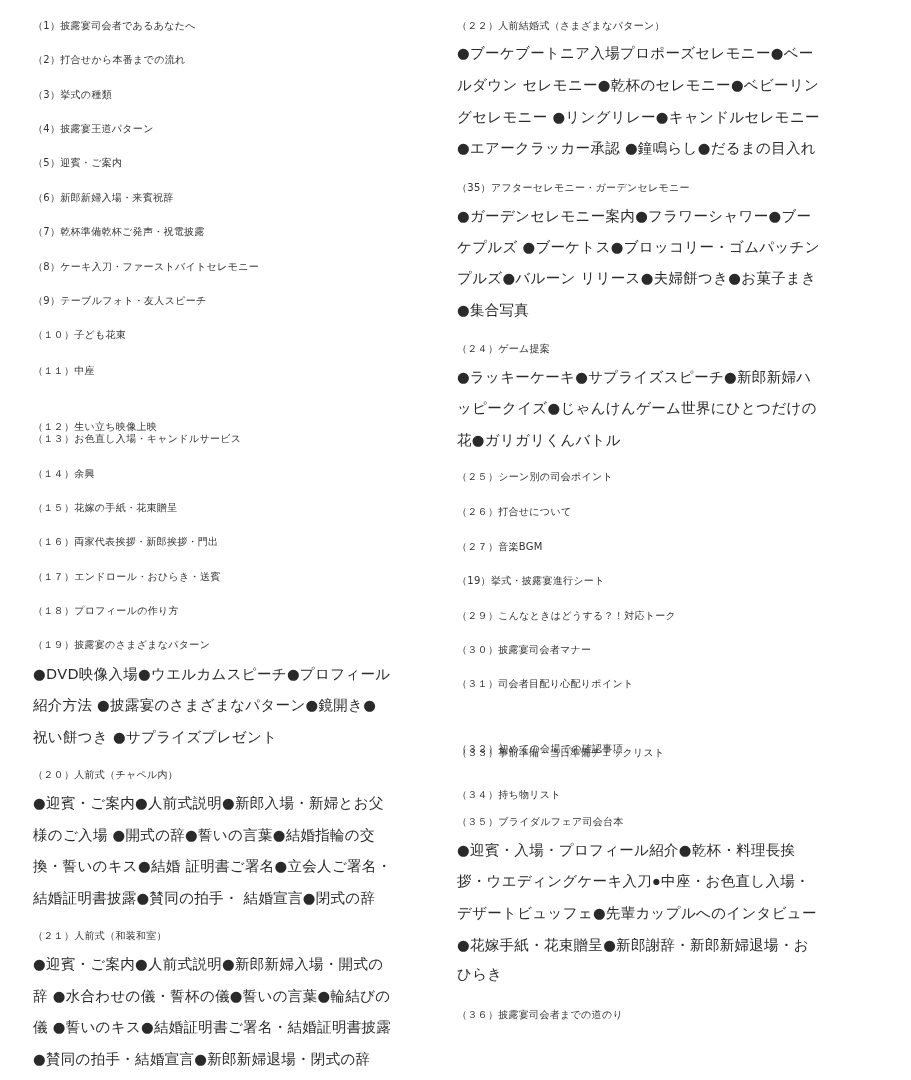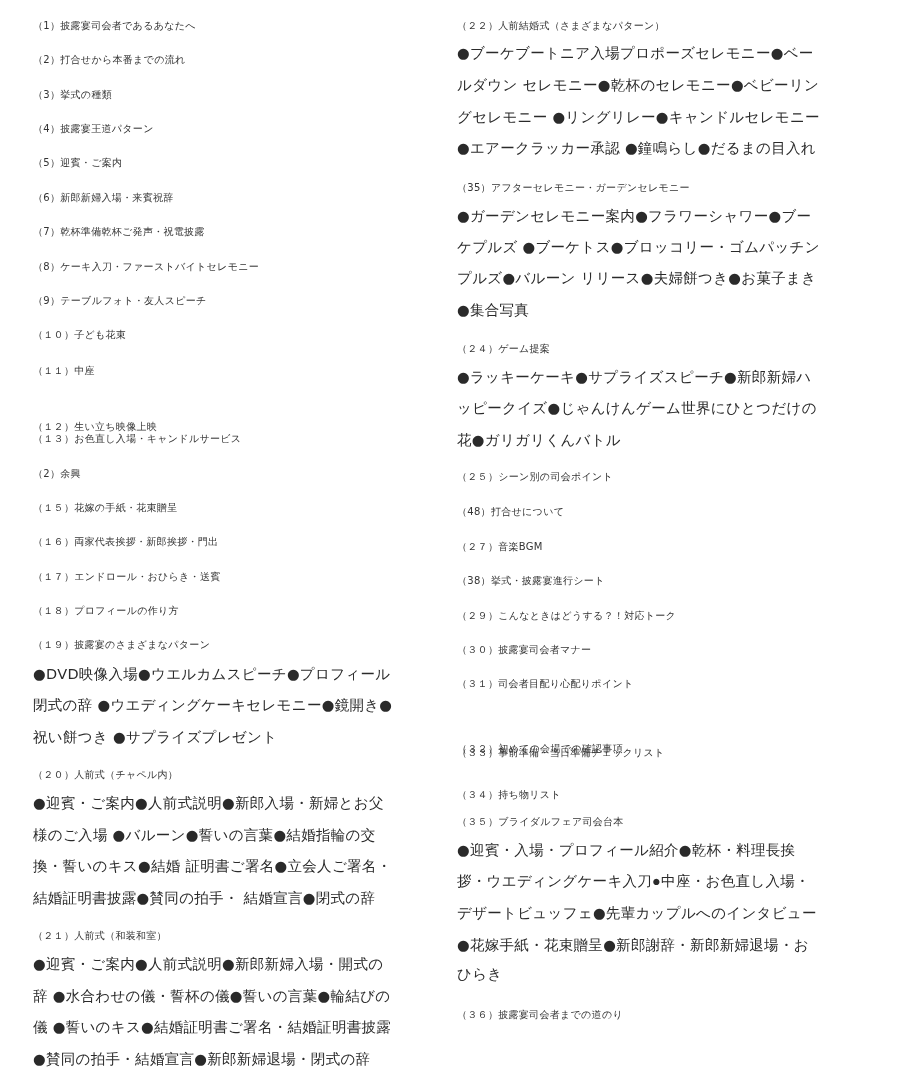--- a/index.html
+++ b/index.html
@@ -32,48 +32,48 @@
     <div class="heading" style="top: 119px;">（4）披露宴王道パターン</div>
     <div class="heading" style="top: 153px;">（5）迎賓・ご案内</div>
     <div class="heading" style="top: 188px;">（6）新郎新婦入場・来賓祝辞</div>
     <div class="heading" style="top: 222px;">（7）乾杯準備乾杯ご発声・祝電披露</div>
     <div class="heading" style="top: 257px;">（8）ケーキ入刀・ファーストバイトセレモニー</div>
     <div class="heading" style="top: 291px;">（9）テーブルフォト・友人スピーチ</div>
     <div class="heading" style="top: 326px; font-family: Liberation Mono, monospace;">（１０）子ども花束</div>
     <div class="heading" style="top: 361px;">（１１）中座</div>
     <div class="heading" style="top: 385px; margin-top: 32px;">（１２）生い立ち映像上映</div>
     <div class="heading" style="top: 429px;">（１３）お色直し入場・キャンドルサービス</div>
-    <div class="heading" style="top: 464px;">（2）余興</div>
+    <div class="heading" style="top: 464px;">（１４）余興</div>
     <div class="heading" style="top: 498px;">（１５）花嫁の手紙・花束贈呈</div>
     <div class="heading" style="top: 532px;">（１６）両家代表挨拶・新郎挨拶・門出</div>
     <div class="heading" style="top: 567px;">（１７）エンドロール・おひらき・送賓</div>
     <div class="heading" style="top: 601px;">（１８）プロフィールの作り方</div>
     <div class="heading" style="top: 635px;">（１９）披露宴のさまざまなパターン</div>
     <div class="heading" style="top: 765px;">（２０）人前式（チャペル内）</div>
     <div class="heading" style="top: 926px;">（２１）人前式（和装和室）</div>
     <div class="body-line" style="top: 664px;">●DVD映像入場●ウエルカムスピーチ●プロフィール</div>
-    <div class="body-line" style="top: 695px;">閉式の辞 ●ウエディングケーキセレモニー●鏡開き●</div>
+    <div class="body-line" style="top: 695px;">紹介方法 ●披露宴のさまざまなパターン●鏡開き●</div>
     <div class="body-line" style="top: 727px;">祝い餅つき ●サプライズプレゼント</div>
     <div class="body-line" style="top: 793px;">●迎賓・ご案内●人前式説明●新郎入場・新婦とお父</div>
-    <div class="body-line" style="top: 825px;">様のご入場 ●バルーン●誓いの言葉●結婚指輪の交</div>
+    <div class="body-line" style="top: 825px;">様のご入場 ●開式の辞●誓いの言葉●結婚指輪の交</div>
     <div class="body-line" style="top: 856px;">換・誓いのキス●結婚 証明書ご署名●立会人ご署名・</div>
     <div class="body-line" style="top: 888px;">結婚証明書披露●賛同の拍手・ 結婚宣言●閉式の辞</div>
     <div class="body-line" style="top: 954px;">●迎賓・ご案内●人前式説明●新郎新婦入場・開式の</div>
     <div class="body-line" style="top: 986px;">辞 ●水合わせの儀・誓杯の儀●誓いの言葉●輪結びの</div>
     <div class="body-line" style="top: 1017px;">儀 ●誓いのキス●結婚証明書ご署名・結婚証明書披露</div>
     <div class="body-line" style="top: 1049px;">●賛同の拍手・結婚宣言●新郎新婦退場・閉式の辞</div>
   </div>
 <div class="col col-right" id="right-col">
     <div class="heading" style="top: 16px;">（２２）人前結婚式（さまざまなパターン）</div>
     <div class="heading" style="top: 178px;">（35）アフターセレモニー・ガーデンセレモニー</div>
     <div class="heading" style="top: 339px;">（２４）ゲーム提案</div>
     <div class="heading" style="top: 467px; text-align: center;">（２５）シーン別の司会ポイント</div>
-    <div class="heading" style="top: 502px;">（48）打合せについて</div>
+    <div class="heading" style="top: 502px;">（２６）打合せについて</div>
     <div class="heading" style="top: 537px;">（２７）音楽BGM</div>
-    <div class="heading" style="top: 571px;">（38）挙式・披露宴進行シート</div>
+    <div class="heading" style="top: 571px;">（19）挙式・披露宴進行シート</div>
     <div class="heading" style="top: 606px;">（２９）こんなときはどうする？！対応トーク</div>
     <div class="heading" style="top: 640px;">（３０）披露宴司会者マナー</div>
     <div class="heading" style="top: 674px;">（３１）司会者目配り心配りポイント</div>
     <div class="heading" style="top: 739px;">（３２）初めての会場での確認事項</div>
     <div class="heading" style="top: 743px;">（３３）事前準備・当日準備チェックリスト</div>
     <div class="heading" style="top: 785px;">（３４）持ち物リスト</div>
     <div class="heading" style="top: 812px;">（３５）ブライダルフェア司会台本</div>
     <div class="heading" style="top: 1005px;">（３６）披露宴司会者までの道のり</div>
     <div class="body-line" style="top: 43px;">●ブーケブートニア入場プロポーズセレモニー●ベー</div>
     <div class="body-line" style="top: 75px;">ルダウン セレモニー●乾杯のセレモニー●ベビーリン</div>

